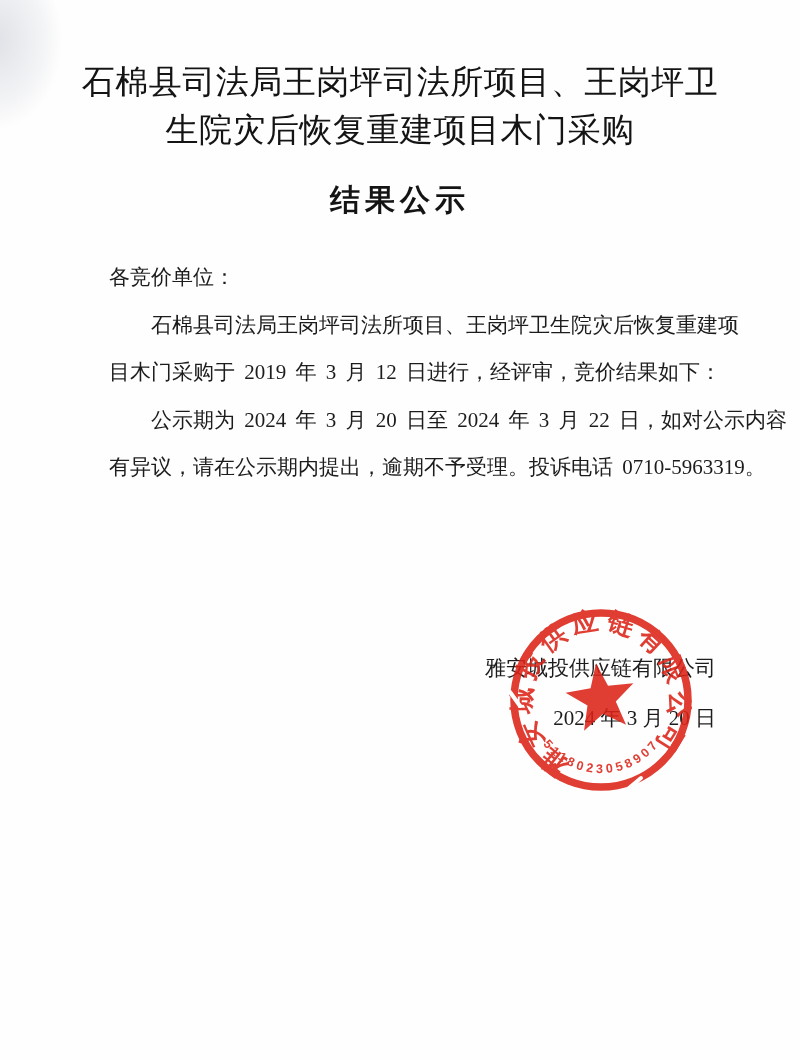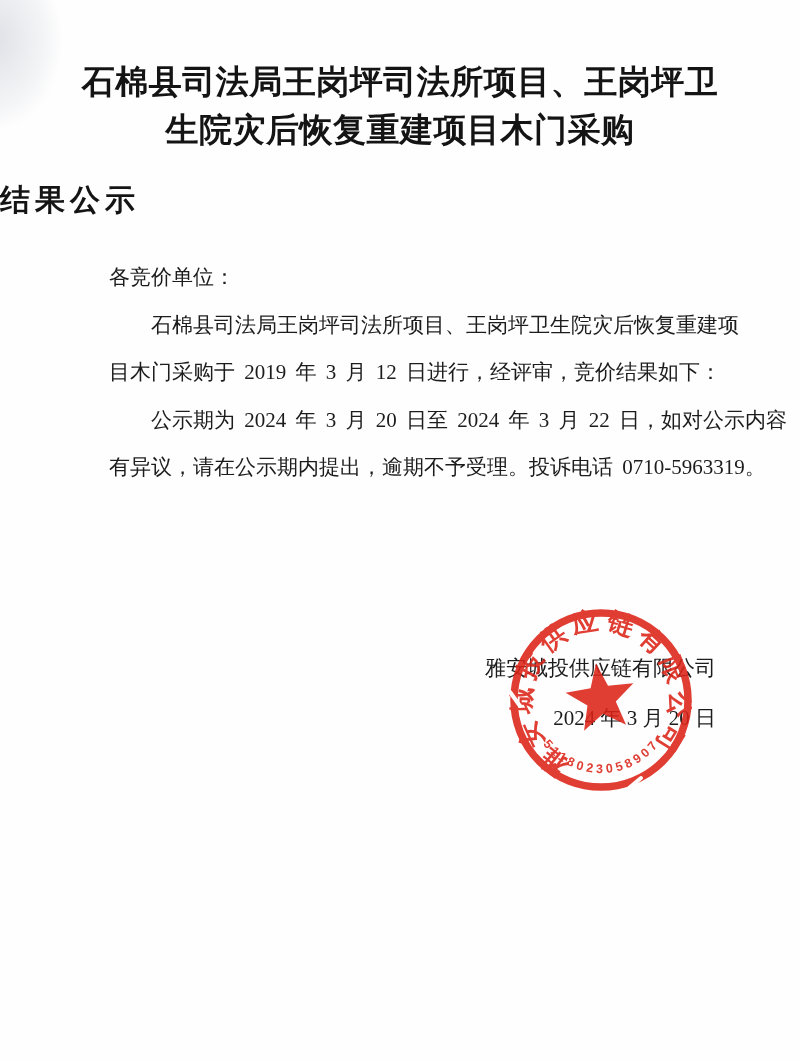--- a/index.html
+++ b/index.html
@@ -27,31 +27,32 @@
                 rgba(150,158,175,0.30), rgba(170,176,190,0.12) 55%, transparent 75%);
     pointer-events: none;
   }
   .title {
     position: absolute;
     top: 58px;
     left: 0;
     width: 800px;
     text-align: center;
     font-size: 33px;
-    font-weight: bold;
+    font-weight: normal;
     letter-spacing: 0.5px;
     line-height: 48px;
     color: #141414;
   }
   .title .tline { white-space: nowrap; }
   .subtitle {
     position: absolute;
     top: 180px;
     left: 0;
     width: 800px;
+    text-align: center;
     font-size: 30px;
     font-weight: 600;
     letter-spacing: 5px;
     color: #141414;
     white-space: nowrap;
   }
   .bodytext {
     position: absolute;
     top: 254px;
     left: 85px;

